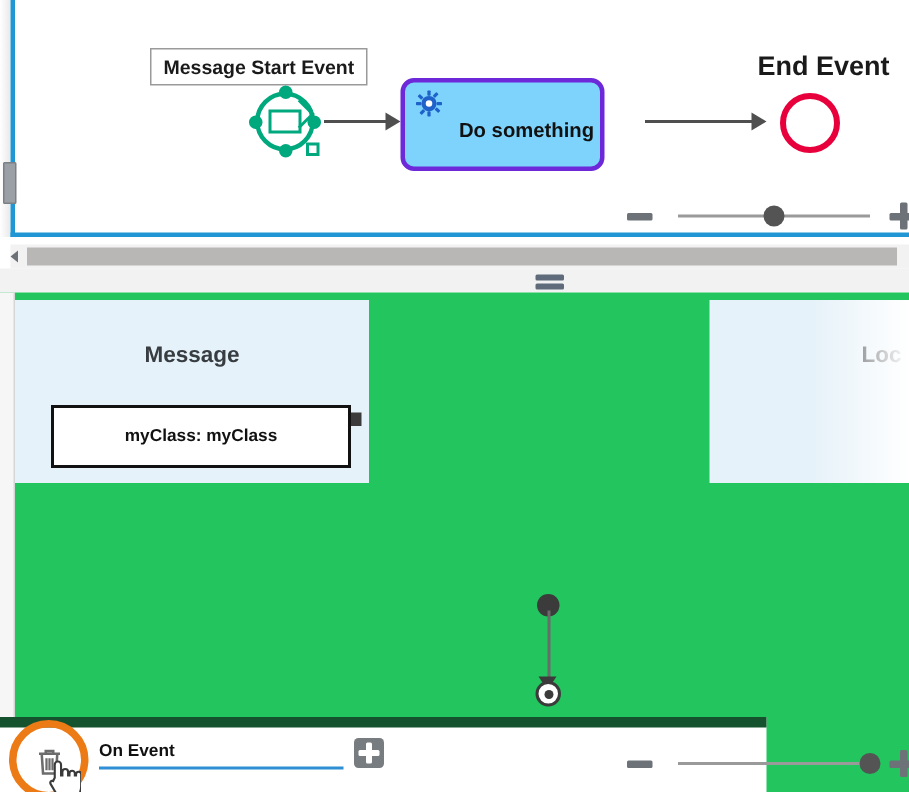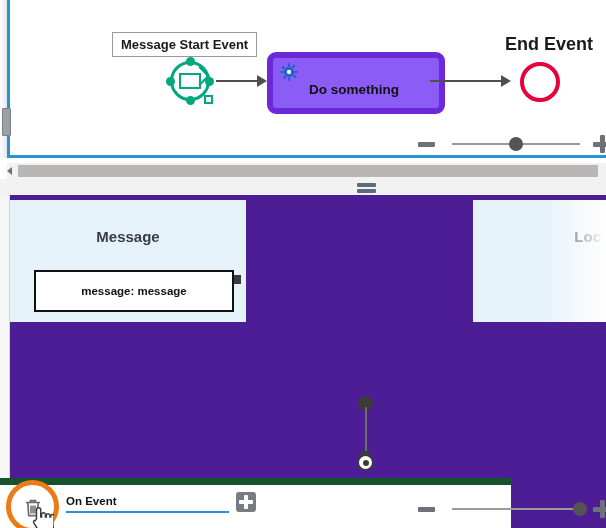--- a/index.html
+++ b/index.html
@@ -49,22 +49,22 @@
   .env:after{
     content:"";position:absolute;left:0px;top:0px;width:12px;height:12px;
     border-right:2px solid #00a87e;border-bottom:2px solid #00a87e;
     transform:rotate(-45deg);transform-origin:0 0;left:9px;top:1px;
   }
   .sel-dot{position:absolute;width:9px;height:9px;background:#00a87e;border-radius:50%;}
   .sel-sq{position:absolute;width:9px;height:9px;border:2px solid #00a87e;background:#fff;box-sizing:border-box;}
 
   
   .task-box{
-    position:absolute;left:267px;top:52px;width:178px;height:62px;
-    border:6px solid #6d28d9;border-radius:9px;background:#8b5cf6;box-sizing:border-box;
+    position:absolute;left:267px;top:52px;width:136px;height:62px;
+    border:3px solid #6d28d9;border-radius:9px;background:#7dd3fc;box-sizing:border-box;
   }
   .task-label{
     position:absolute;left:0;top:0;width:162px;height:62px;
     display:flex;align-items:center;justify-content:center;
     font-size:13.5px;font-weight:bold;color:#111;
   }
   .gear{position:absolute;left:6px;top:4px;width:20px;height:20px;}
 
   
   .end-evt{
@@ -94,21 +94,21 @@
   .hscroll-strip{position:absolute;left:7px;top:163px;width:599px;height:16px;background:#f2f2f2;}
   .hscroll-thumb{position:absolute;left:18px;top:165px;width:580px;height:12px;background:#b9b6b6;}
   .hscroll-arrow{position:absolute;left:7px;top:167px;width:0;height:0;
     border-top:4px solid transparent;border-bottom:4px solid transparent;border-right:5px solid #6d7278;}
 
   
   .splitter{position:absolute;left:0;top:179px;width:606px;height:16px;background:#f2f2f2;}
   .grip{position:absolute;left:357px;width:19px;height:4px;background:#5f6b7a;border-radius:1px;}
 
   
-  .lower{position:absolute;left:0;top:195px;width:606px;height:333px;background:#4c1d95;}
+  .lower{position:absolute;left:0;top:195px;width:606px;height:333px;background:#22c55e;}
   .lower-scroll-rail{position:absolute;left:0;top:0;width:9px;height:283px;background:#f6f6f6;border-right:1px solid #d6d6d6;}
   .card{
     position:absolute;background:#e6f2f9;
   }
   .card-title{
     position:absolute;width:100%;text-align:center;
     font-size:15px;font-weight:bold;color:#383d42;
   }
   .msg-box{
     position:absolute;left:24px;top:70px;width:200px;height:42px;
@@ -156,21 +156,21 @@
 </head>
 <body>
 
 <div id="app">
 
   <div class="canvas-region">
     <div class="canvas-shadow-l"></div>
     <div class="canvas-frame"></div>
     <div class="v-scroll-thumb"></div>
 
-    <div class="lbl-box" style="left:112px;top:32px;">Message Start Event</div>
+    <div class="lbl-box" style="left:100px;top:32px;">Message Start Event</div>
 
     <div class="start-evt">
       <div class="start-ring"></div>
       <div class="env"></div>
       <div class="sel-dot" style="left:19.5px;top:0px;"></div>
       <div class="sel-dot" style="left:19.5px;top:39px;"></div>
       <div class="sel-dot" style="left:0px;top:19.5px;"></div>
       <div class="sel-dot" style="left:39px;top:19.5px;"></div>
       <div class="sel-sq" style="left:38px;top:38px;"></div>
     </div>
@@ -220,21 +220,21 @@
   <div class="splitter">
     <div class="grip" style="top:4px;"></div>
     <div class="grip" style="top:10px;"></div>
   </div>
 
   <div class="lower">
     <div class="lower-scroll-rail"></div>
 
     <div class="card" style="left:10px;top:5px;width:236px;height:122px;">
       <div class="card-title" style="top:28px;">Message</div>
-      <div class="msg-box">message: message</div>
+      <div class="msg-box">myClass: myClass</div>
       <div class="msg-anchor"></div>
     </div>
 
 
     <div class="card" style="left:473px;top:5px;width:133px;height:122px;overflow:hidden;">
       <div style="position:absolute;right:5px;top:28px;font-size:15px;font-weight:bold;color:#383d42;white-space:nowrap;">Loc</div>
       <div class="card-fade"></div>
     </div>
 
     <div class="conn-dot"></div>

